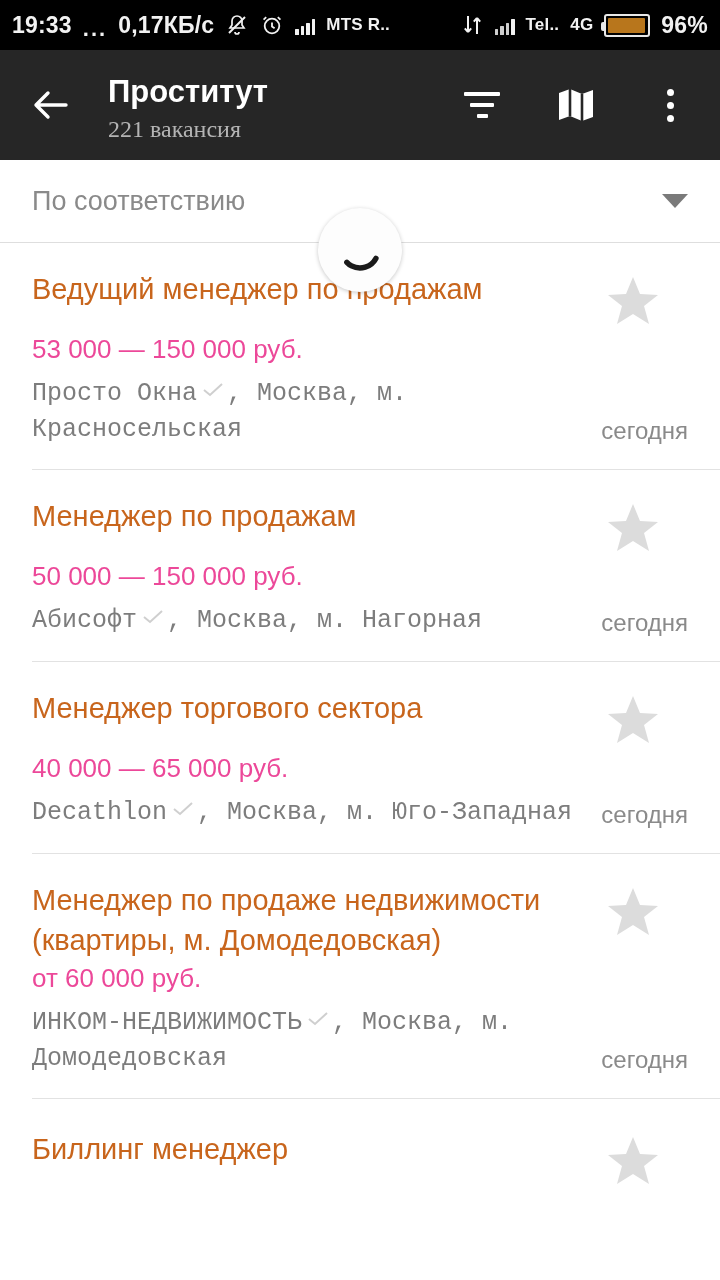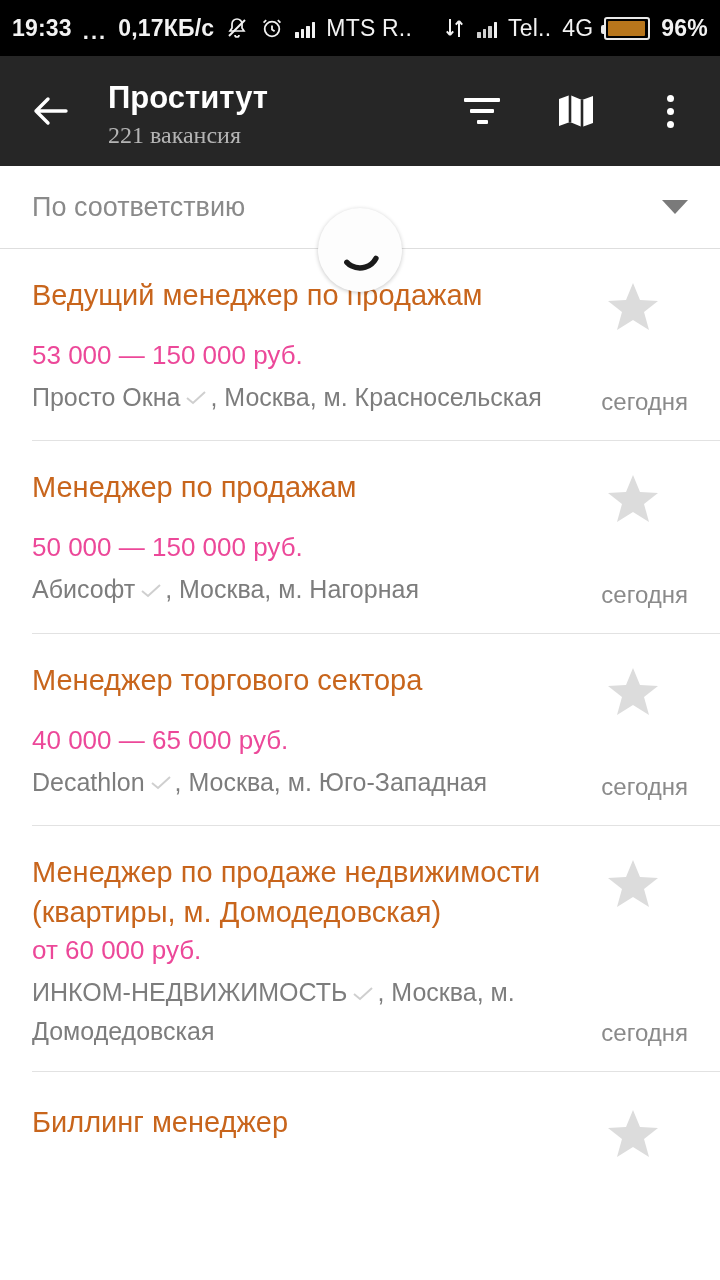--- a/index.html
+++ b/index.html
@@ -6,41 +6,41 @@
   html, body {
     width:720px; height:1280px;
     background:#ffffff;
     font-family:"Liberation Sans", sans-serif;
     overflow:hidden;
   }
   #screen { position:relative; width:720px; height:1280px; background:#fff; overflow:hidden; }
 
   
   .statusbar {
-    height:56px; background:#000; color:#f2f2f2;
+    height:50px; background:#000; color:#f2f2f2;
     display:flex; align-items:center; padding:0 12px;
     font-size:23px; font-weight:bold; letter-spacing:0.2px;
   }
   .sb-left { display:flex; align-items:center; gap:11px; }
   .sb-right { margin-left:auto; display:flex; align-items:center; gap:11px; }
   .sb-dots { letter-spacing:2px; font-size:22px; position:relative; top:4px; }
 
   .ico { display:inline-flex; align-items:center; justify-content:center; }
 
   
   .bars { display:flex; align-items:flex-end; gap:2px; height:20px; }
   .bars i { display:block; width:3.5px; background:#f2f2f2; border-radius:0.5px; }
   .bars i:nth-child(1){height:6px}
   .bars i:nth-child(2){height:9px}
   .bars i:nth-child(3){height:12px}
   .bars i:nth-child(4){height:16px}
   .bars.faded i { background:#cfcfcf; }
   .bars.faded i:nth-child(4){ background:#f2f2f2; }
 
-  .carrier { font-size:23px; font-weight:normal; }
+  .carrier { font-size:17px; font-weight:bold; }
 
   
   .battery {
     width:46px; height:23px; border:2px solid #e8e8e8; border-radius:3px;
     position:relative; display:flex; align-items:center; padding:2px;
   }
   .battery::after {
     content:""; position:absolute; left:-5px; top:6px;
     width:3px; height:9px; background:#e8e8e8; border-radius:2px 0 0 2px;
   }
@@ -99,21 +99,21 @@
   .card { padding:26px 32px 22px 32px; position:relative; }
   .card .row-top { display:flex; align-items:flex-start; }
   .job-title {
     font-size:29px; line-height:40px; color:#c8651c;
     max-width:560px; flex:1 1 auto;
   }
   .star { flex:0 0 auto; margin-left:14px; margin-top:6px; }
   .salary { font-size:26px; line-height:36px; color:#ec4899; margin-top:0; }
   .metarow { display:flex; align-items:flex-end; margin-top:7px; }
   .meta {
-    font-size:25px; line-height:35px; color:#7d7d7d; flex:1 1 auto; max-width:560px;
+    font-size:25px; line-height:35px; color:#7d7d7d; flex:1 1 auto; max-width:560px;font-family:Liberation Mono, monospace;
   }
   .check { display:inline-block; vertical-align:middle; margin:0 3px 3px 5px; }
   .date { font-size:24px; color:#8a8a8a; white-space:nowrap; margin-left:auto; padding-bottom:2px; }
   .card-sep { height:1px; background:#e2e2e2; margin-left:32px; }
 </style>
 </head>
 <body>
 
 <div id="screen">
 

